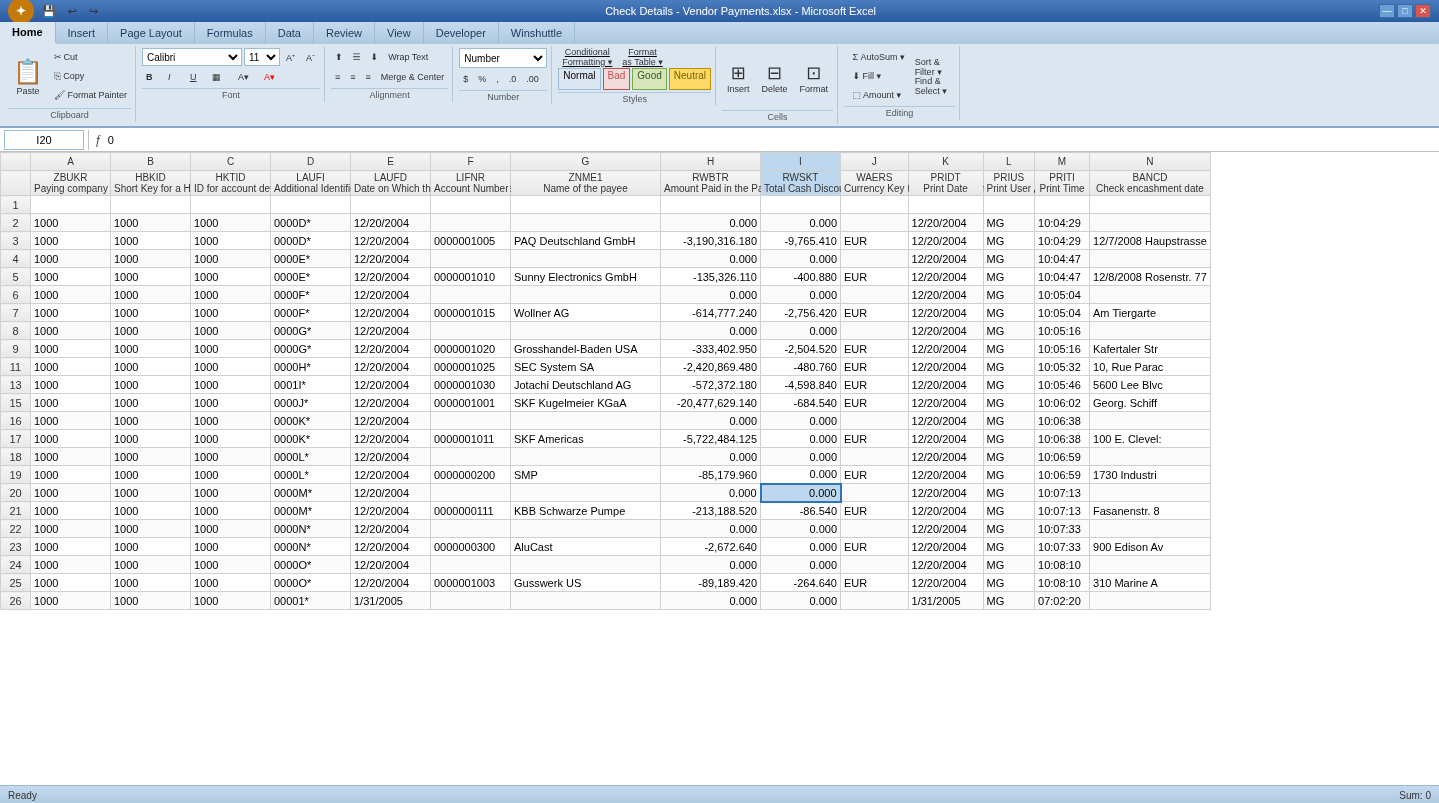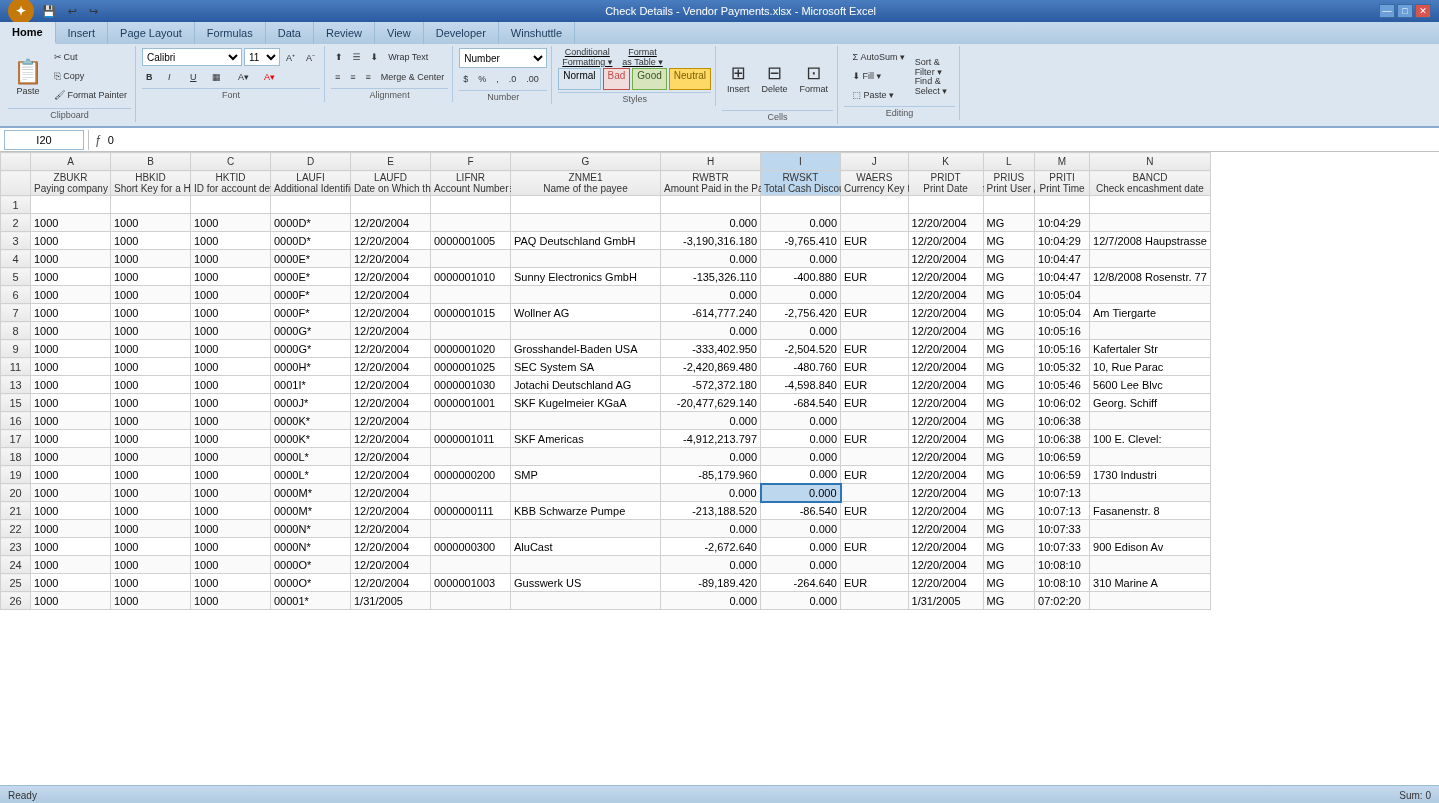--- a/index.html
+++ b/index.html
@@ -293,21 +293,21 @@
         </div>
       </div>
       <div class="ribbon-group-label">Cells</div>
     </div>
 
     <div class="ribbon-group" style="min-width:120px;">
       <div class="ribbon-group-content" style="flex-direction:row; gap:2px; flex-wrap:wrap;">
         <div style="display:flex; flex-direction:column; gap:1px;">
           <div class="ribbon-small-btn">Σ AutoSum ▾</div>
           <div class="ribbon-small-btn">⬇ Fill ▾</div>
-          <div class="ribbon-small-btn">⬚ Paste ▾</div>
+          <div class="ribbon-small-btn">⬚ Amount ▾</div>
         </div>
         <div style="display:flex; flex-direction:column; gap:1px;">
           <div class="ribbon-small-btn" style="font-size:9px;">Sort &amp;<br>Filter ▾</div>
           <div class="ribbon-small-btn" style="font-size:9px;">Find &amp;<br>Select ▾</div>
         </div>
       </div>
       <div class="ribbon-group-label">Editing</div>
     </div>
 
   </div>
@@ -582,21 +582,21 @@
         </tr>
         <tr>
           <th class="row-header">17</th>
           <td>1000</td>
           <td>1000</td>
           <td>1000</td>
           <td>0000K*</td>
           <td>12/20/2004</td>
           <td>0000001011</td>
           <td>SKF Americas</td>
-          <td class="num">-4,912,213.797</td>
+          <td class="num">-5,722,484.125</td>
           <td class="num">0.000</td>
           <td>EUR</td>
           <td>12/20/2004</td>
           <td>MG</td>
           <td>10:06:38</td>
           <td>100 E. Clevel:</td>
         </tr>
         <tr>
           <th class="row-header">18</th>
           <td style="background: rgb(250, 250, 250);">1000</td>

